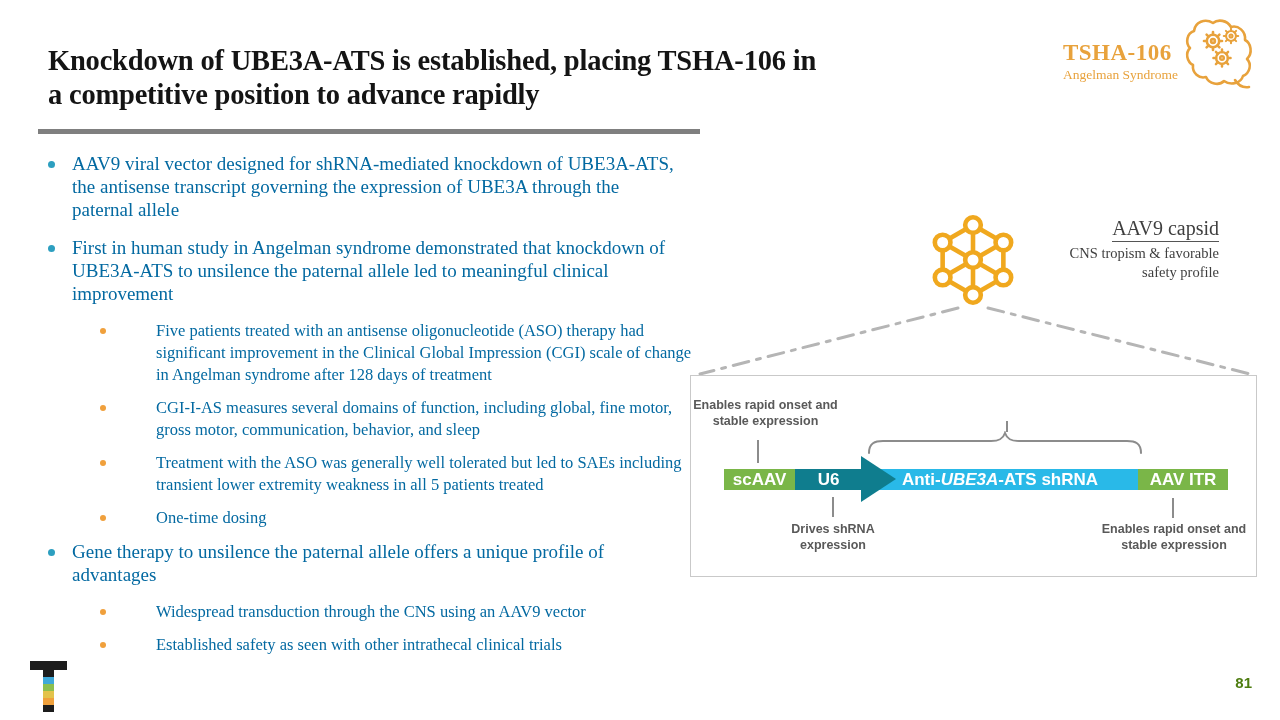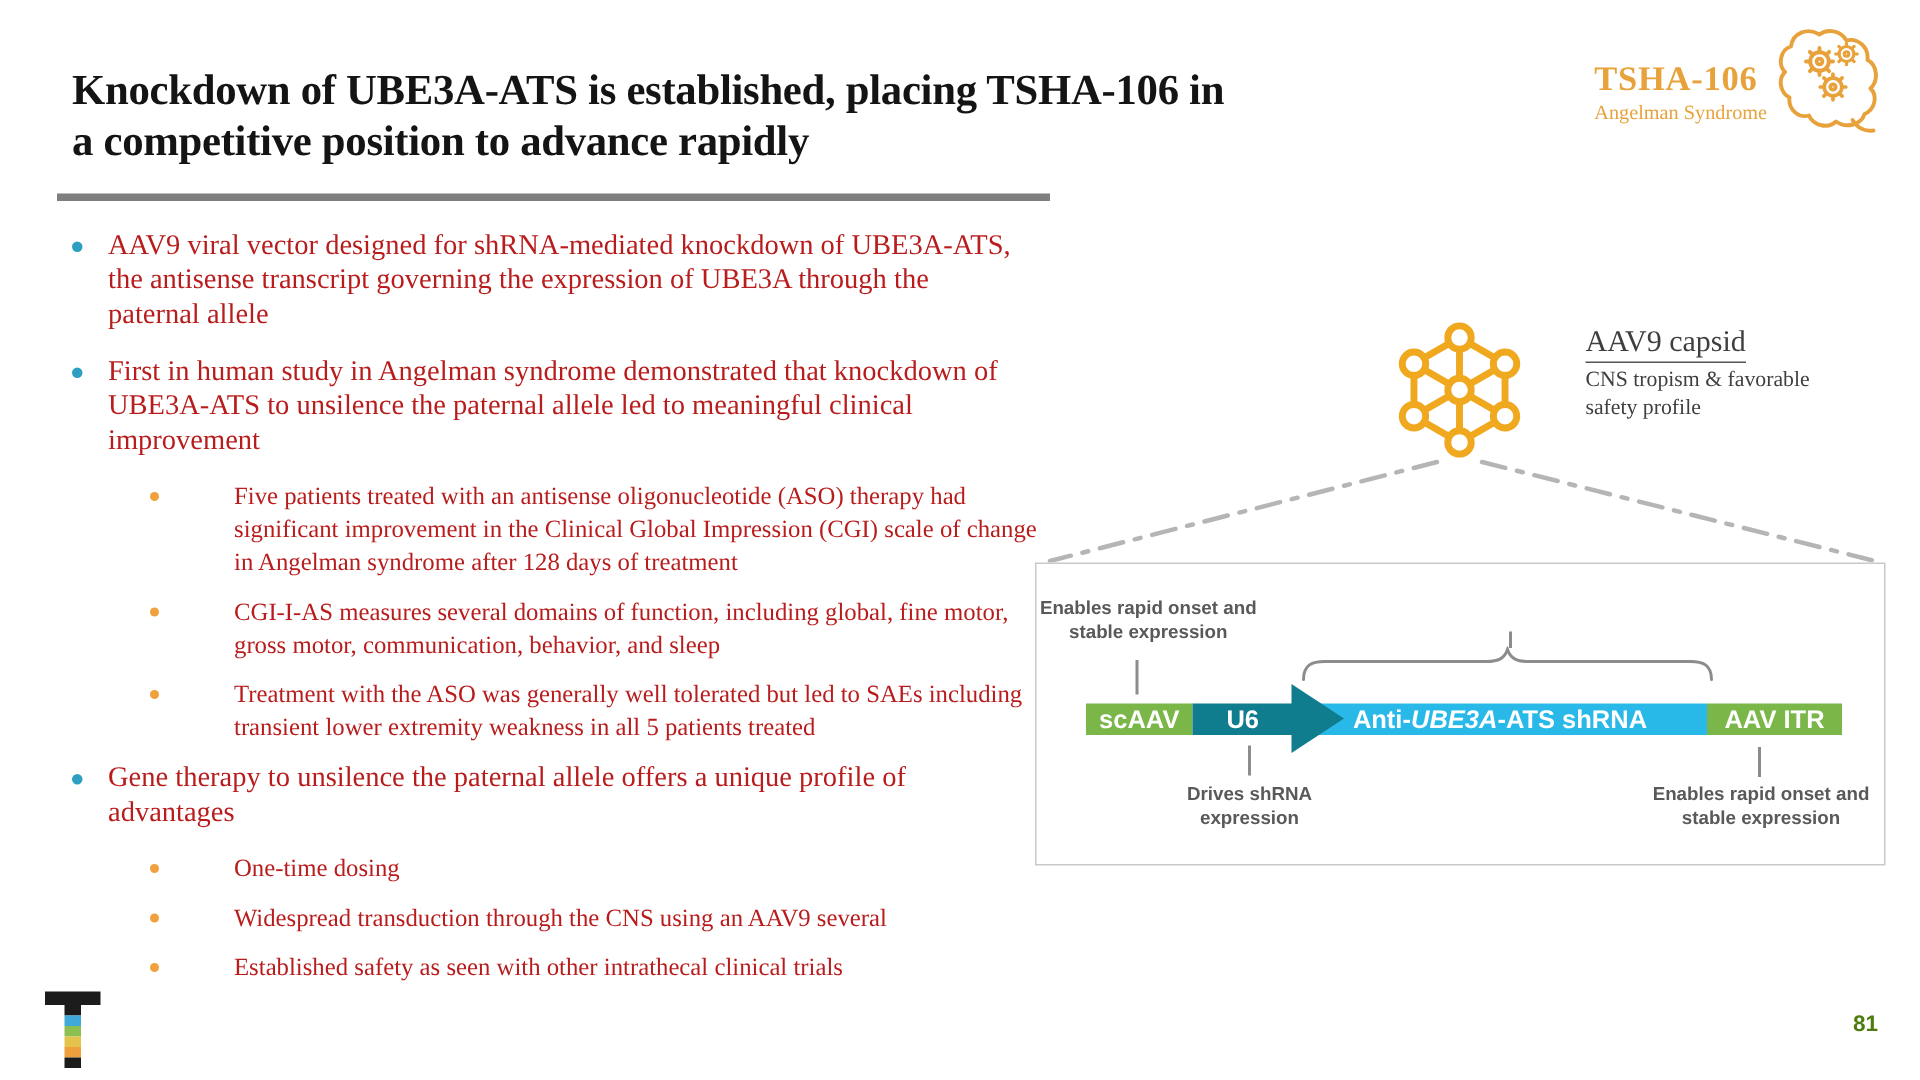--- a/index.html
+++ b/index.html
@@ -13,32 +13,32 @@
     position:absolute; left:48px; top:44px; width:880px;
     font-size:28.5px; line-height:34px; font-weight:600; color:#141414;
     white-space:pre-line; letter-spacing:-0.2px;
   }
   #title-rule { position:absolute; left:38px; top:129px; width:662px; height:5px; background:#7f7f7f; }
   #program-logo { position:absolute; right:102px; top:40px; text-align:left; color:#E8A23C; }
   #program-name { font-size:23px; letter-spacing:0.5px; font-weight:600; }
   #program-subtitle { font-size:13.5px; margin-top:1px; }
   #brain-icon { position:absolute; left:1183px; top:14px; }
   
-  #bullets { position:absolute; left:48px; top:152px; width:650px; color:#b91c1c; }
+  #bullets { position:absolute; left:48px; top:152px; width:650px; color:#0369a1; }
   .li { display:flex; align-items:flex-start; }
   .li.l1 { margin-bottom:15px; }
   .li.l2 { margin-left:52px; margin-bottom:11px;gap:36px; }
   .dot { flex:none; border-radius:50%; }
   .l1 .dot { width:7px; height:7px; background:#2D9FC0; margin:9px 17px 0 0; }
   .l2 .dot { width:6px; height:6px; background:#F0A03C; margin:8px 14px 0 0; }
   .l1 .txt { font-size:19px; line-height:23px; width:612px; }
   .l2 .txt { font-size:16.5px; line-height:22px; width:556px; }
   
   #capsid-icon { position:absolute; left:927px; top:214px; }
-  #capsid-label { position:absolute; left:1057px; top:217px; width:162px; text-align:left; color:#3f3f3f; }
+  #capsid-label { position:absolute; left:1057px; top:217px; width:162px; text-align:right; color:#3f3f3f; }
   #capsid-title { font-size:20px; display:inline-block; border-bottom:1.5px solid #555; padding-bottom:1px; }
   #capsid-subtitle { font-size:14.5px; line-height:19px; margin-top:2px; }
   #dash-lines { position:absolute; left:690px; top:298px; }
   #construct-box { position:absolute; left:690px; top:375px; width:567px; height:202px; border:1.5px solid #c9c9c9; background:#fff; }
   .callout { position:absolute; font-family:"Liberation Sans", sans-serif; font-weight:bold; font-size:12.5px; line-height:16px; color:#595959; text-align:center; }
   #callout-left  { left:693px; top:397px; width:145px; }
   #brace-label   { left:858px; top:402px; width:300px; }
   #callout-u6    { left:763px; top:521px; width:140px; }
   #callout-right { left:1099px; top:521px; width:150px; }
   .vline { position:absolute; width:2px; background:#8c8c8c; }
@@ -123,31 +123,31 @@
       <span class="txt">Five patients treated with an antisense oligonucleotide (ASO) therapy had significant improvement in the Clinical Global Impression (CGI) scale of change in Angelman syndrome after 128 days of treatment</span>
     </div>
     <div class="li l2">
       <span class="dot"></span>
       <span class="txt">CGI-I-AS measures several domains of function, including global, fine motor, gross motor, communication, behavior, and sleep</span>
     </div>
     <div class="li l2">
       <span class="dot"></span>
       <span class="txt">Treatment with the ASO was generally well tolerated but led to SAEs including transient lower extremity weakness in all 5 patients treated</span>
     </div>
+    <div class="li l2">
+      <span class="dot"></span>
+      <span class="txt">One-time dosing</span>
+    </div>
     <div class="li l1">
       <span class="dot"></span>
       <span class="txt">Gene therapy to unsilence the paternal allele offers a unique profile of advantages</span>
     </div>
     <div class="li l2">
       <span class="dot"></span>
-      <span class="txt">One-time dosing</span>
-    </div>
-    <div class="li l2">
-      <span class="dot"></span>
-      <span class="txt">Widespread transduction through the CNS using an AAV9 several</span>
+      <span class="txt">Widespread transduction through the CNS using an AAV9 vector</span>
     </div>
     <div class="li l2">
       <span class="dot"></span>
       <span class="txt">Established safety as seen with other intrathecal clinical trials</span>
     </div>
   </div>
 
   <div id="capsid-icon">
     <svg width="92" height="92" viewBox="0 0 100 100" stroke="#F0A81E" stroke-width="5" fill="none">
       <g>

